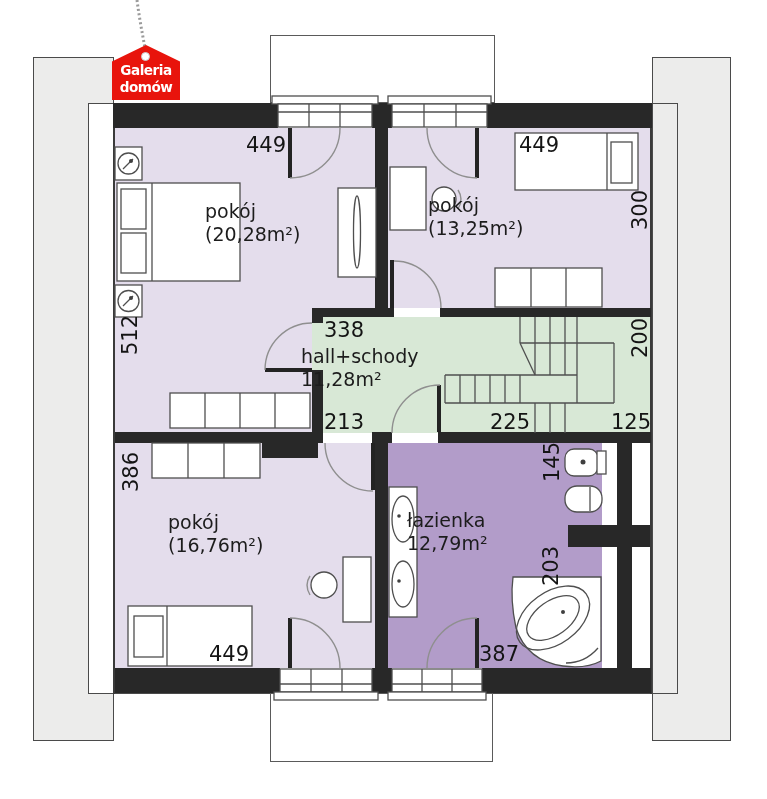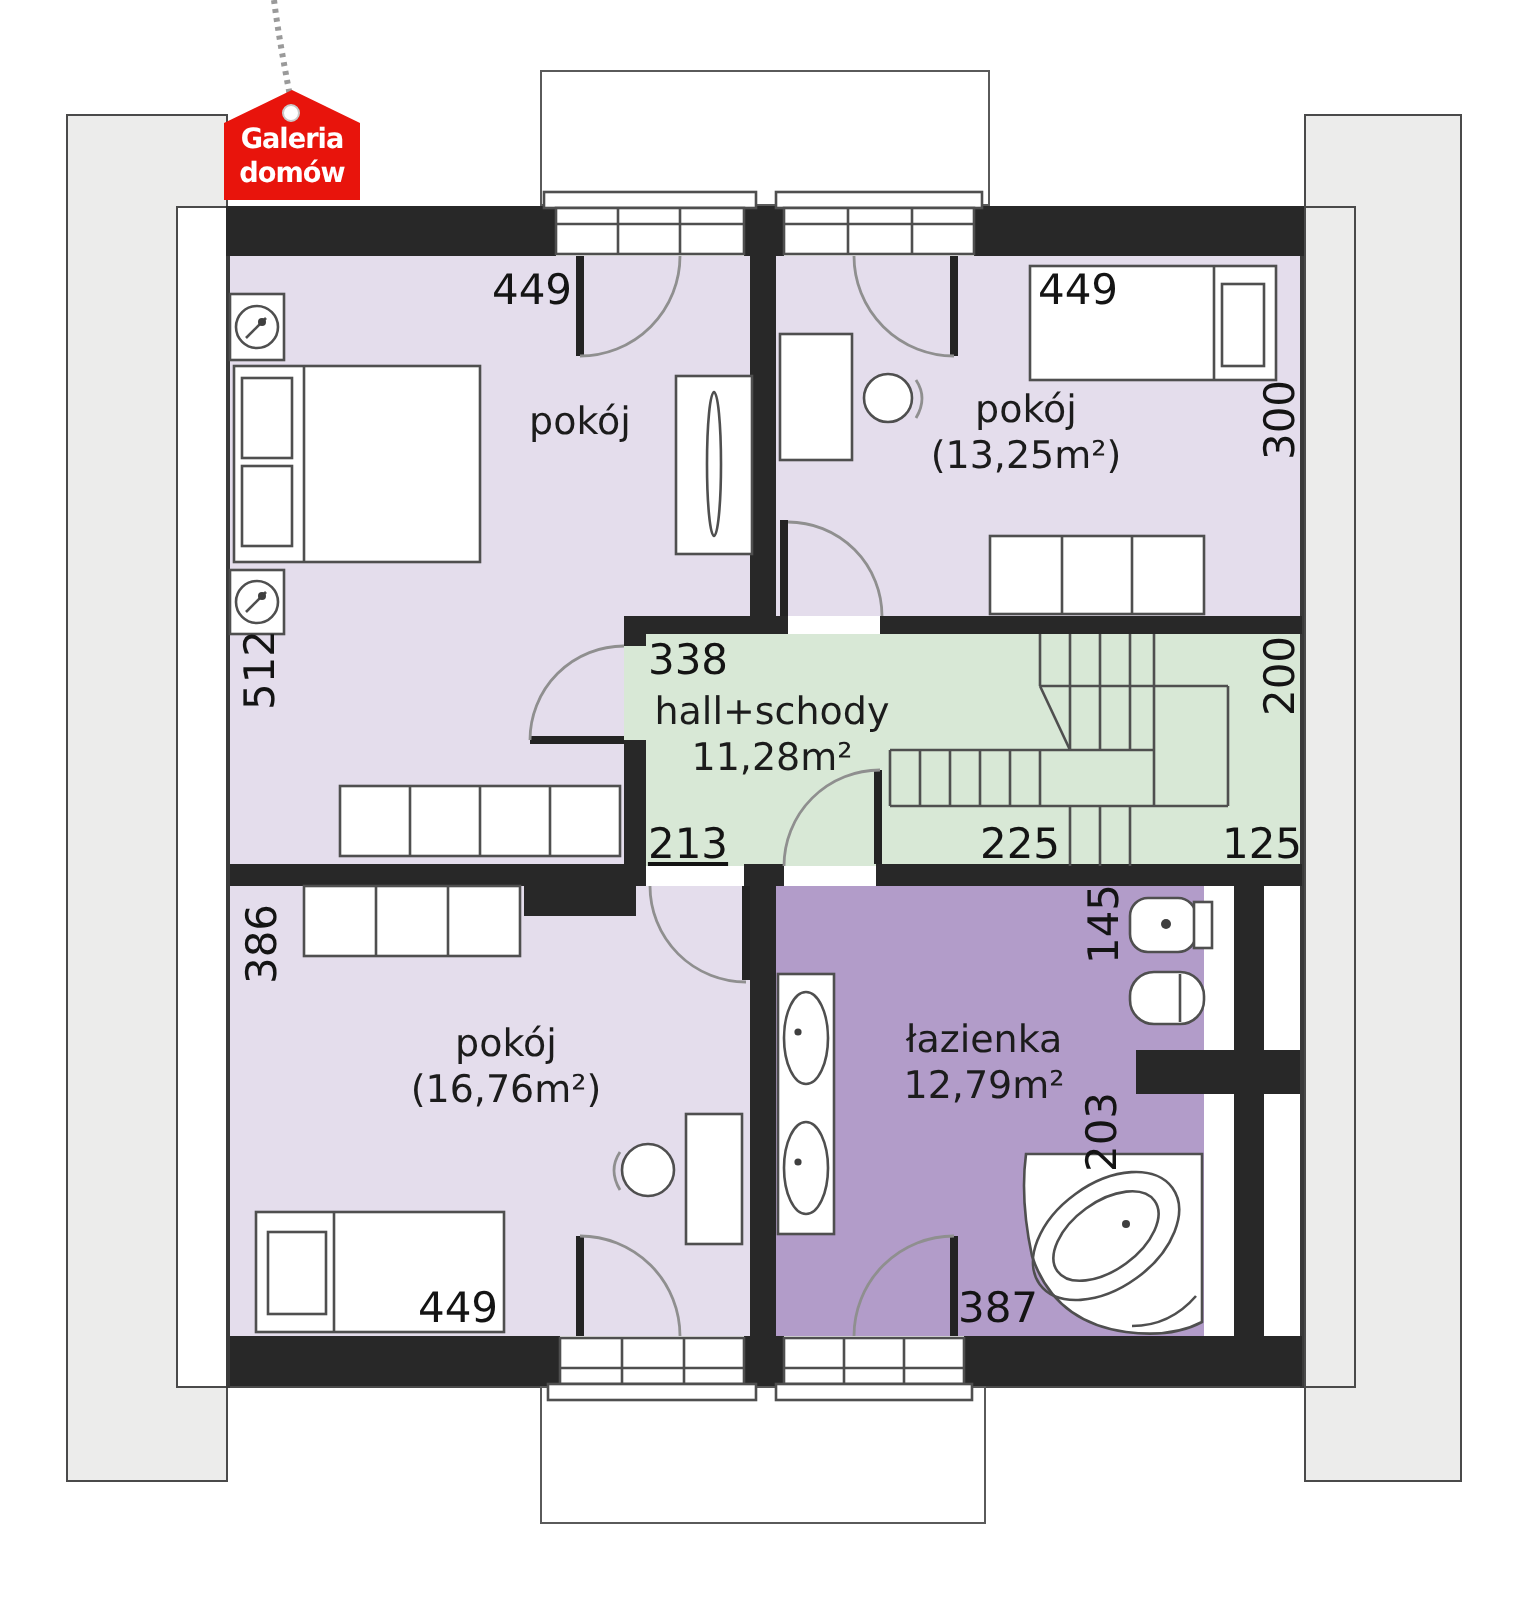--- a/index.html
+++ b/index.html
@@ -8,21 +8,21 @@
   .abs{position:absolute;}
   .eave{background:#ececeb;border:1px solid #4a4a4a;box-sizing:border-box;}
   .outline{border:1px solid #4a4a4a;box-sizing:border-box;background:transparent;}
   .dormer{background:#fff;border:1px solid #5a5a5a;box-sizing:border-box;}
   .wall{background:#282828;}
   .fill-room{background:#e4ddec;}
   .fill-hall{background:#d8e8d6;}
   .fill-bath{background:#b29cc9;}
   .thinline{background:#3a3a3a;}
   .whitecover{background:#fff;}
-  .lbl{position:absolute;width:170px;text-align:center;font-size:19px;line-height:23px;color:#1c1c1c;}
+  .lbl{position:absolute;width:170px;text-align:left;font-size:19px;line-height:23px;color:#1c1c1c;}
   .dim{position:absolute;width:60px;height:24px;text-align:center;font-size:21px;line-height:24px;color:#141414;}
   .vert{transform:rotate(-90deg);}
   #brand-tag{position:absolute;left:112px;top:45px;width:68px;height:55px;background:#e8140c;
     clip-path:polygon(50% 0%,100% 30%,100% 100%,0% 100%,0% 30%);text-align:center;}
   #brand-tag .hole{position:absolute;left:29px;top:7px;width:9px;height:9px;background:#fff;
     border-radius:50%;border:1px solid #c9c9c9;box-sizing:border-box;}
   #brand-tag .txt{position:absolute;left:0;top:17px;width:100%;color:#fff;font-weight:bold;
     font-size:14px;line-height:17px;transform:scaleX(0.97);letter-spacing:-0.5px;}
   svg .f{fill:#fff;stroke:#4f4f4f;stroke-width:1.3;}
   svg .nf{fill:none;stroke:#4f4f4f;stroke-width:1.3;}
@@ -208,20 +208,21 @@
       <path class="f" d="M 513 577 L 601 577 L 601 661 Q 586 669 563 666 Q 527 661 516 628 Q 510 600 513 577 Z"></path>
       <ellipse class="nf" cx="553" cy="618" rx="41" ry="26" transform="rotate(-36 553 618)"></ellipse>
       <ellipse class="nf" cx="553" cy="618" rx="30" ry="17" transform="rotate(-36 553 618)"></ellipse>
       <circle class="dot" cx="563" cy="612" r="2"></circle>
       <path class="nf" d="M 598 648 Q 585 663 566 663"></path>
     </g>
   </svg>
 
   <div class="lbl" style="left:205px;top:200px;">
     <div>pokój</div>
+    <div>(20,28m²)</div>
   </div>
   <div class="lbl" style="left:428px;top:194px;">
     <div>pokój</div>
     <div>(13,25m²)</div>
   </div>
   <div class="lbl" style="left:301px;top:345px;">
     <div>hall+schody</div>
     <div>11,28m²</div>
   </div>
   <div class="lbl" style="left:168px;top:511px;">
@@ -232,21 +233,21 @@
     <div>łazienka</div>
     <div>12,79m²</div>
   </div>
 
   <div class="dim" style="left:236px;top:133px;">449</div>
   <div class="dim" style="left:509px;top:133px;">449</div>
   <div class="dim vert" style="left:610px;top:198px;">300</div>
   <div class="dim vert" style="left:100px;top:323px;">512</div>
   <div class="dim" style="left:314px;top:318px;">338</div>
   <div class="dim vert" style="left:610px;top:326px;">200</div>
-  <div class="dim" style="left:314px;top:410px;text-decoration:underline;">213</div>
+  <div class="dim" style="left:314px;top:410px;">213</div>
   <div class="dim" style="left:480px;top:410px;">225</div>
   <div class="dim" style="left:601px;top:410px;">125</div>
   <div class="dim vert" style="left:101px;top:460px;">386</div>
   <div class="dim vert" style="left:522px;top:450px;">145</div>
   <div class="dim vert" style="left:521px;top:554px;">203</div>
   <div class="dim" style="left:469px;top:642px;">387</div>
   <div class="dim" style="left:199px;top:642px;">449</div>
 
   <div id="brand-tag">
     <div class="hole"></div>

